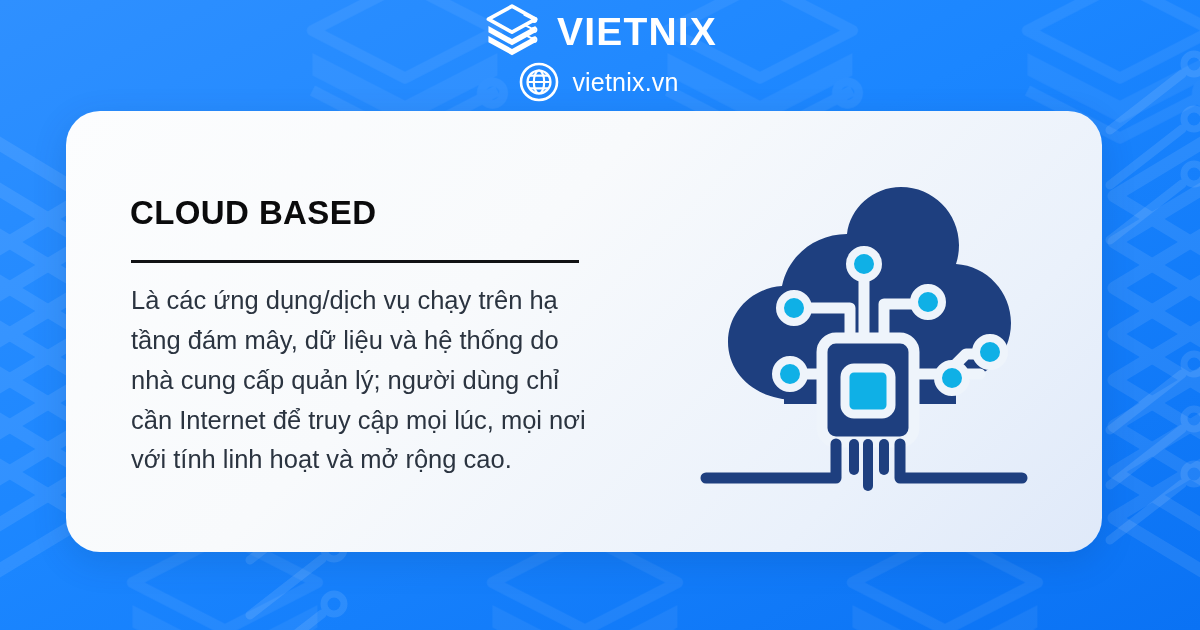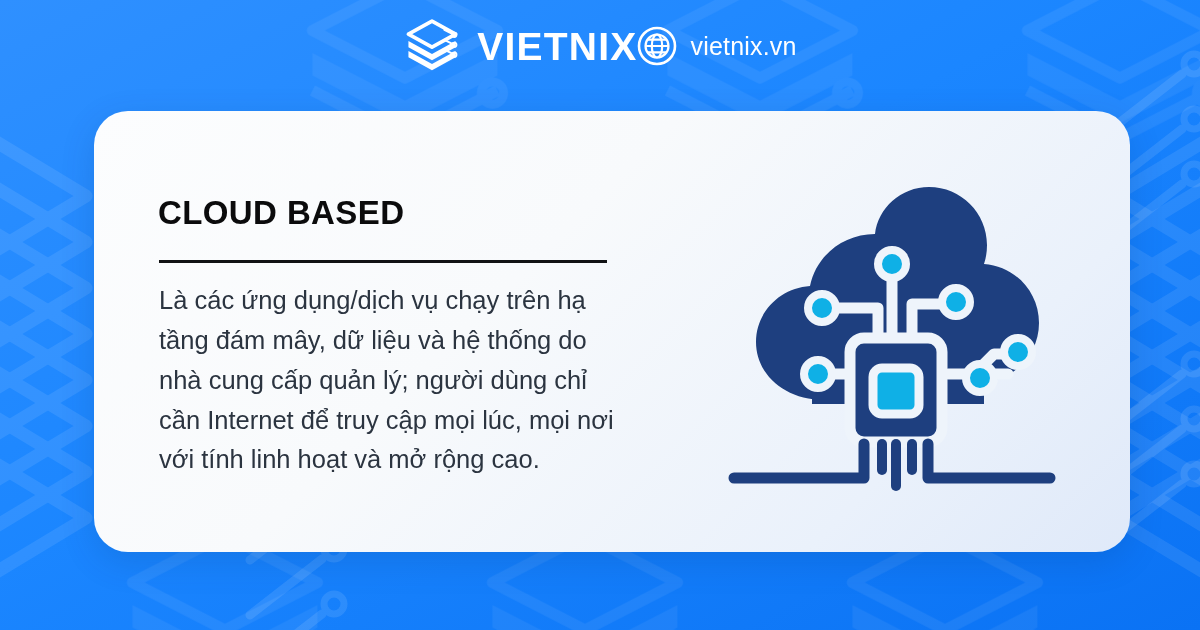--- a/index.html
+++ b/index.html
@@ -23,24 +23,25 @@
   }
   .bg-pattern svg { display: block; width: 1200px; height: 630px; }
 
   
   .header {
     position: absolute;
     top: 0; left: 0; right: 0;
     height: 92px;
     display: flex;
     align-items: center;
-    justify-content: center;
+    justify-content: space-between;
     padding: 0 28px 0 26px;
     box-sizing: border-box;
     z-index: 4;
+    flex-direction: column;
   }
   .brand { display: flex; align-items: center; gap: 14px; }
   .brand-mark { width: 62px; height: 62px; flex: 0 0 auto; }
   .brand-name {
     color: #ffffff;
     font-size: 39px;
     font-weight: 700;
     letter-spacing: 1.2px;
     line-height: 1;
     white-space: nowrap;
@@ -51,21 +52,21 @@
     color: #ffffff;
     font-size: 25px;
     font-weight: 400;
     letter-spacing: .2px;
     white-space: nowrap;
   }
 
   
   .card {
     position: absolute;
-    left: 94px;
+    left: 66px;
     top: 111px;
     width: 1036px;
     height: 441px;
     border-radius: 34px;
     background: linear-gradient(135deg, #fcfdfe 0%, #f8fafc 40%, #eaf1fb 78%, #dfe9f9 100%);
     box-shadow: 0 10px 34px rgba(4, 50, 110, .16);
     display: flex;
     align-items: stretch;
     overflow: hidden;
     z-index: 3;

